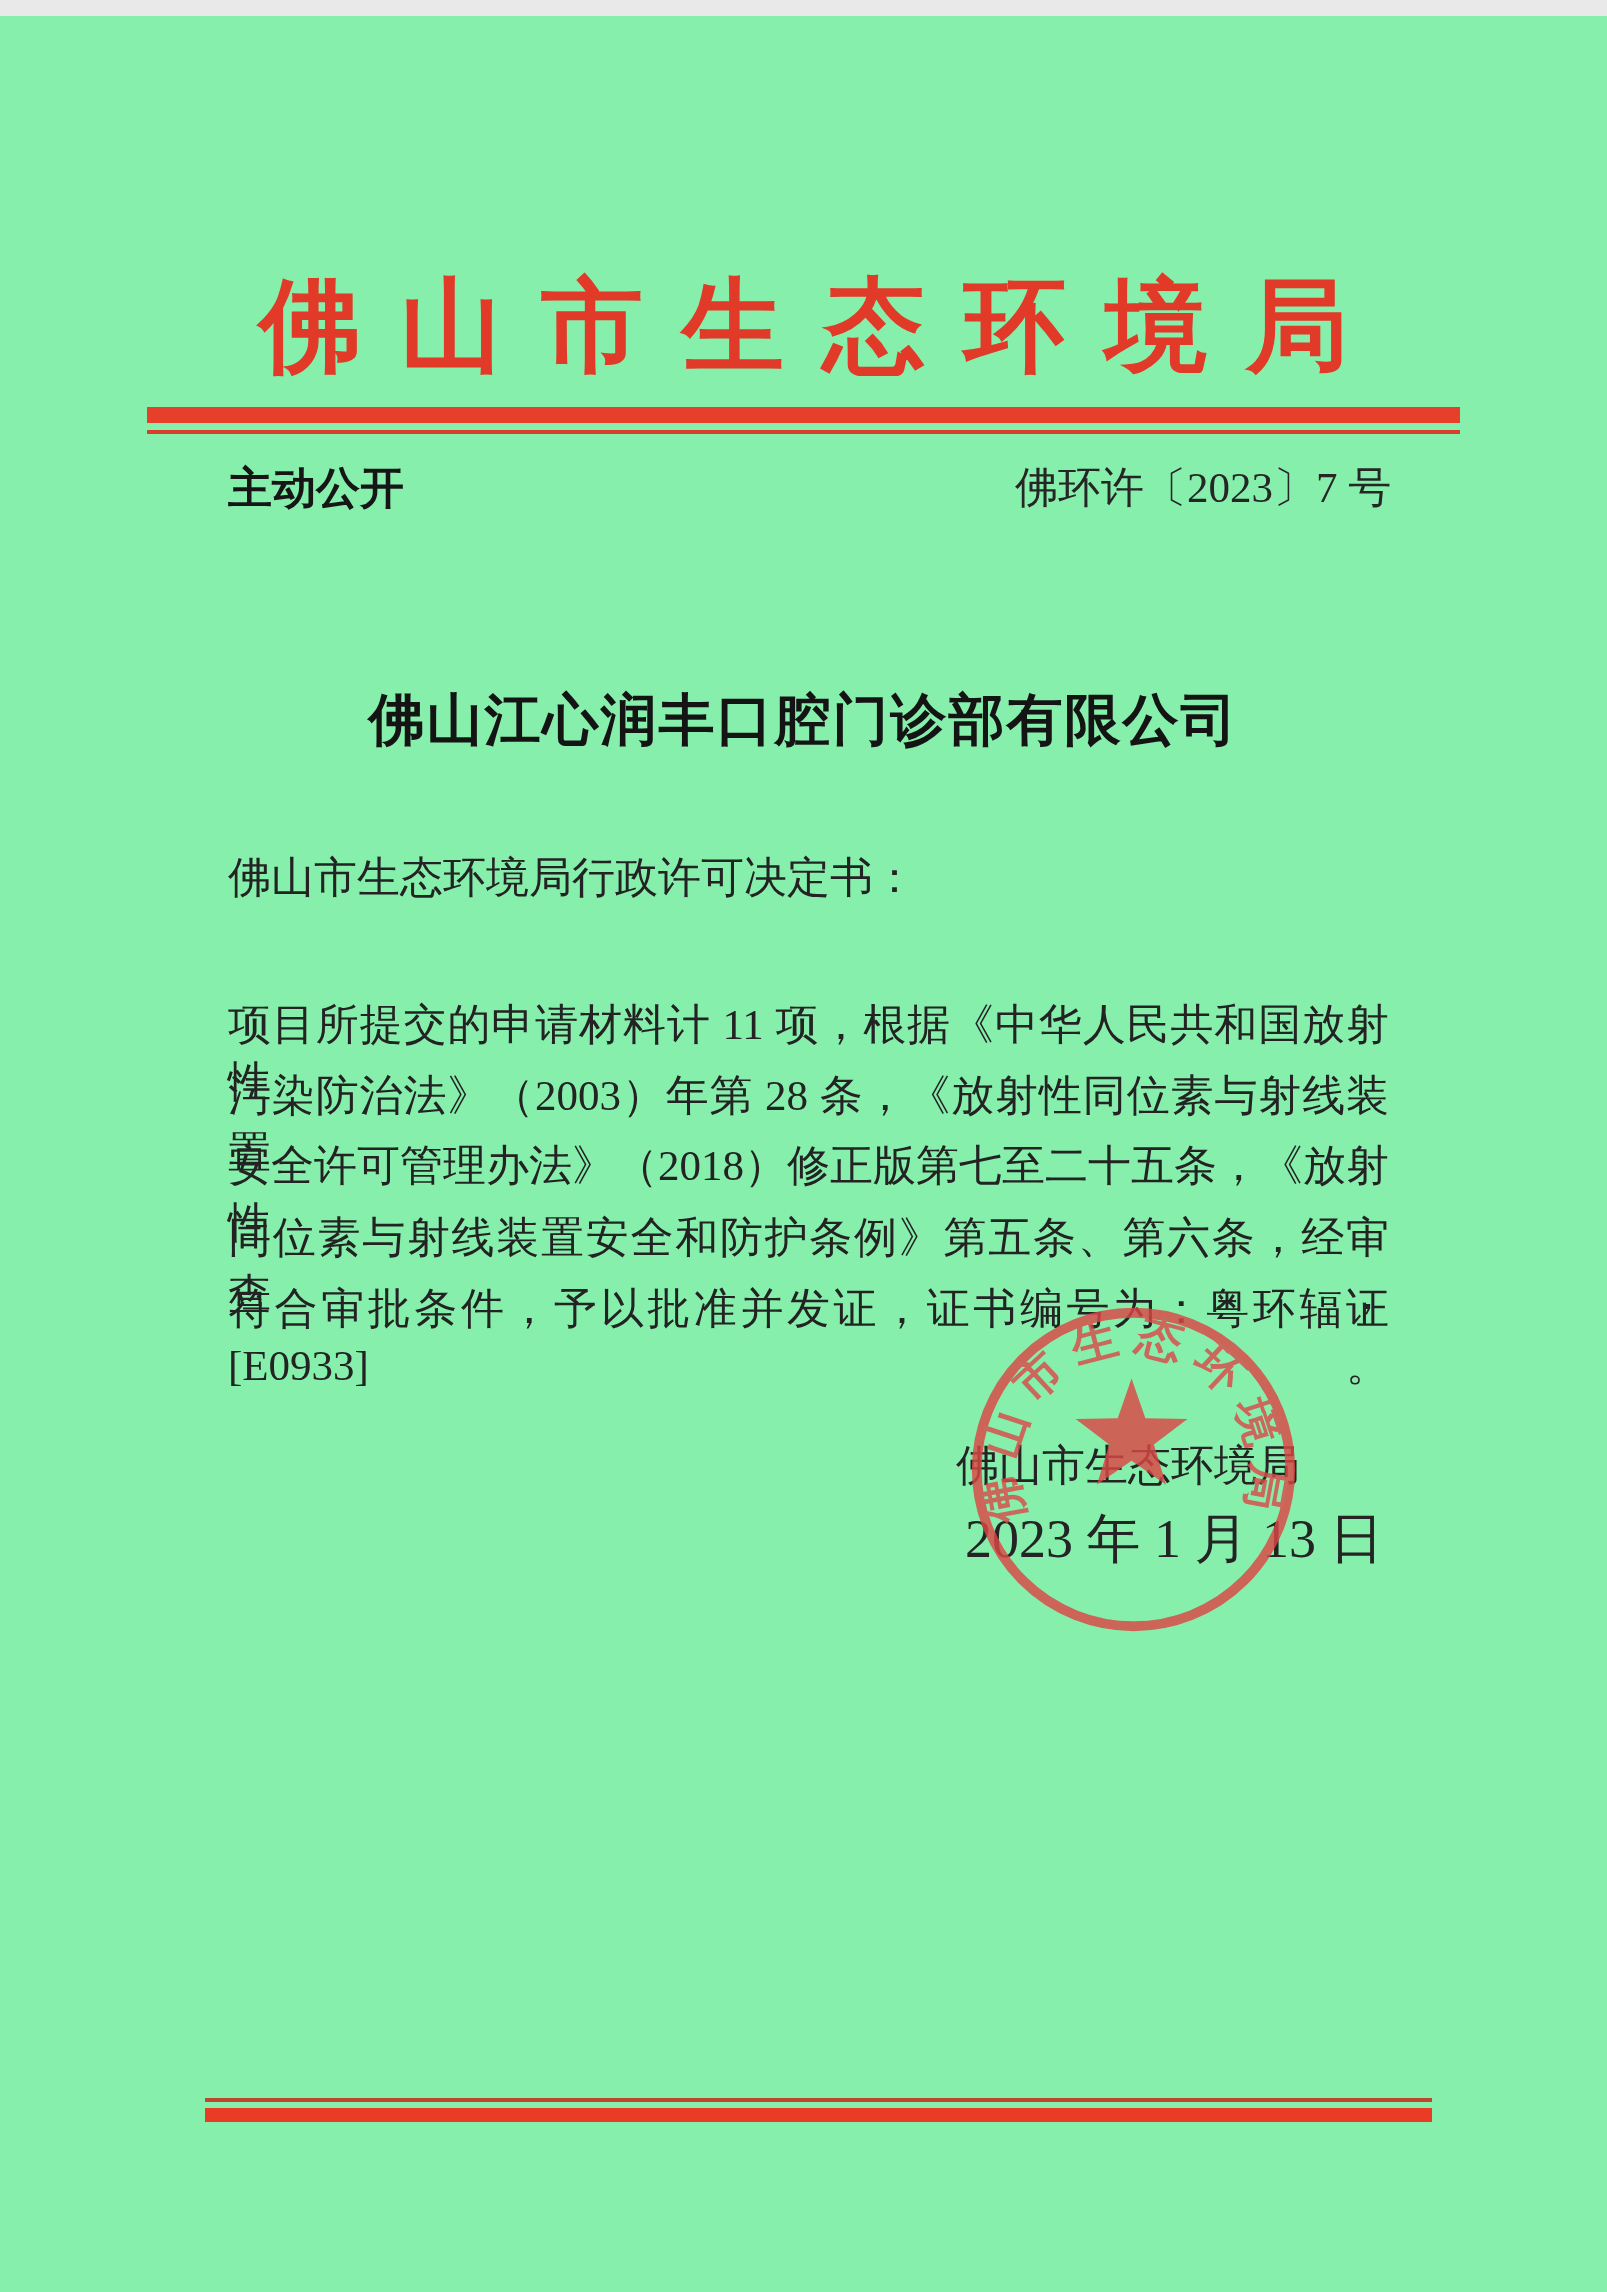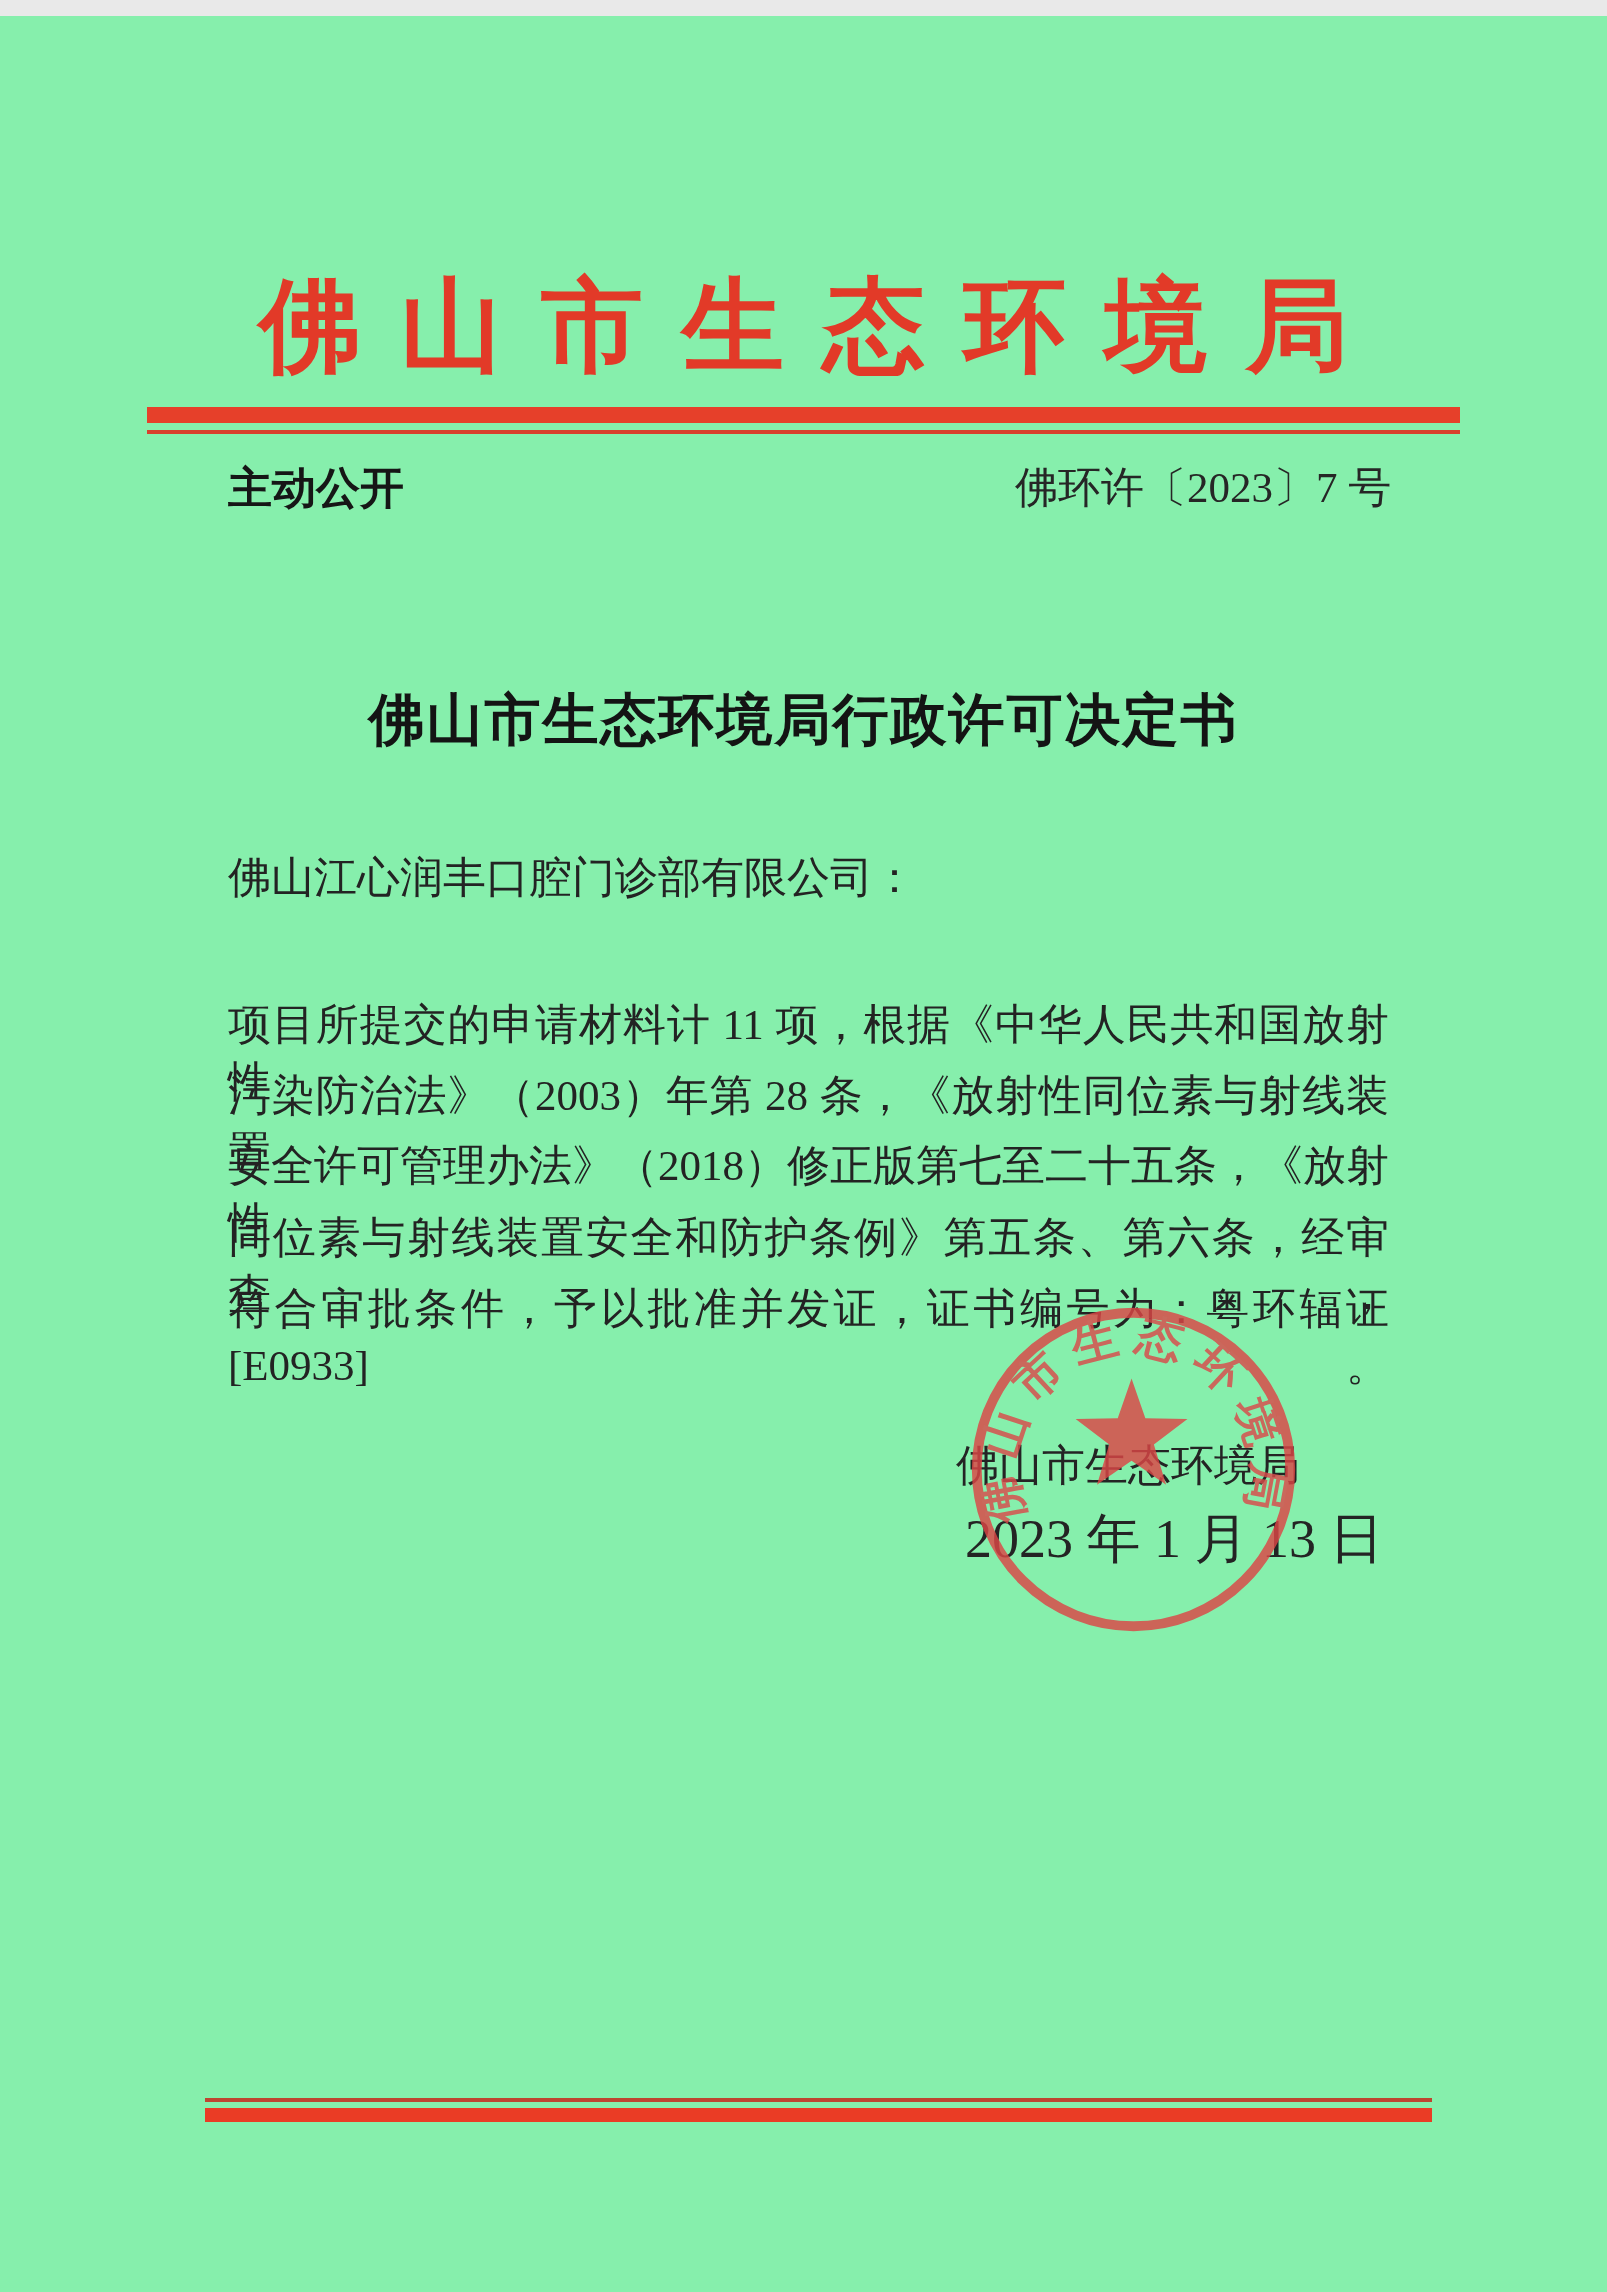--- a/index.html
+++ b/index.html
@@ -73,23 +73,23 @@
 <div class="page">
 
   <div class="masthead">佛山市生态环境局</div>
 
   <div class="rule-top-thick"></div>
   <div class="rule-top-thin"></div>
 
   <div class="meta-disclosure">主动公开</div>
   <div class="meta-docnum">佛环许〔2023〕7 号</div>
 
-  <div class="doc-title">佛山市生态环境局行政许可决定书</div>
+  <div class="doc-title">佛山江心润丰口腔门诊部有限公司</div>
 
-  <div class="body-line salutation" style="top:833px">佛山江心润丰口腔门诊部有限公司：</div>
+  <div class="body-line salutation" style="top:833px">佛山市生态环境局行政许可决定书：</div>
   <div class="body-line" style="top:980px">项目所提交的申请材料计 11 项，根据《中华人民共和国放射性</div>
   <div class="body-line" style="top:1051px">污染防治法》（2003）年第 28 条，《放射性同位素与射线装置</div>
   <div class="body-line" style="top:1121px">安全许可管理办法》（2018）修正版第七至二十五条，《放射性</div>
   <div class="body-line" style="top:1193px">同位素与射线装置安全和防护条例》第五条、第六条，经审查，</div>
   <div class="body-line" style="top:1264px">符合审批条件，予以批准并发证，证书编号为：粤环辐证[E0933]。</div>
 
   <div class="sig-agency">佛山市生态环境局</div>
   <div class="sig-date">2023 年 1 月 13 日</div>
 
   <svg class="seal" viewBox="0 0 344 344" xmlns="http://www.w3.org/2000/svg">

